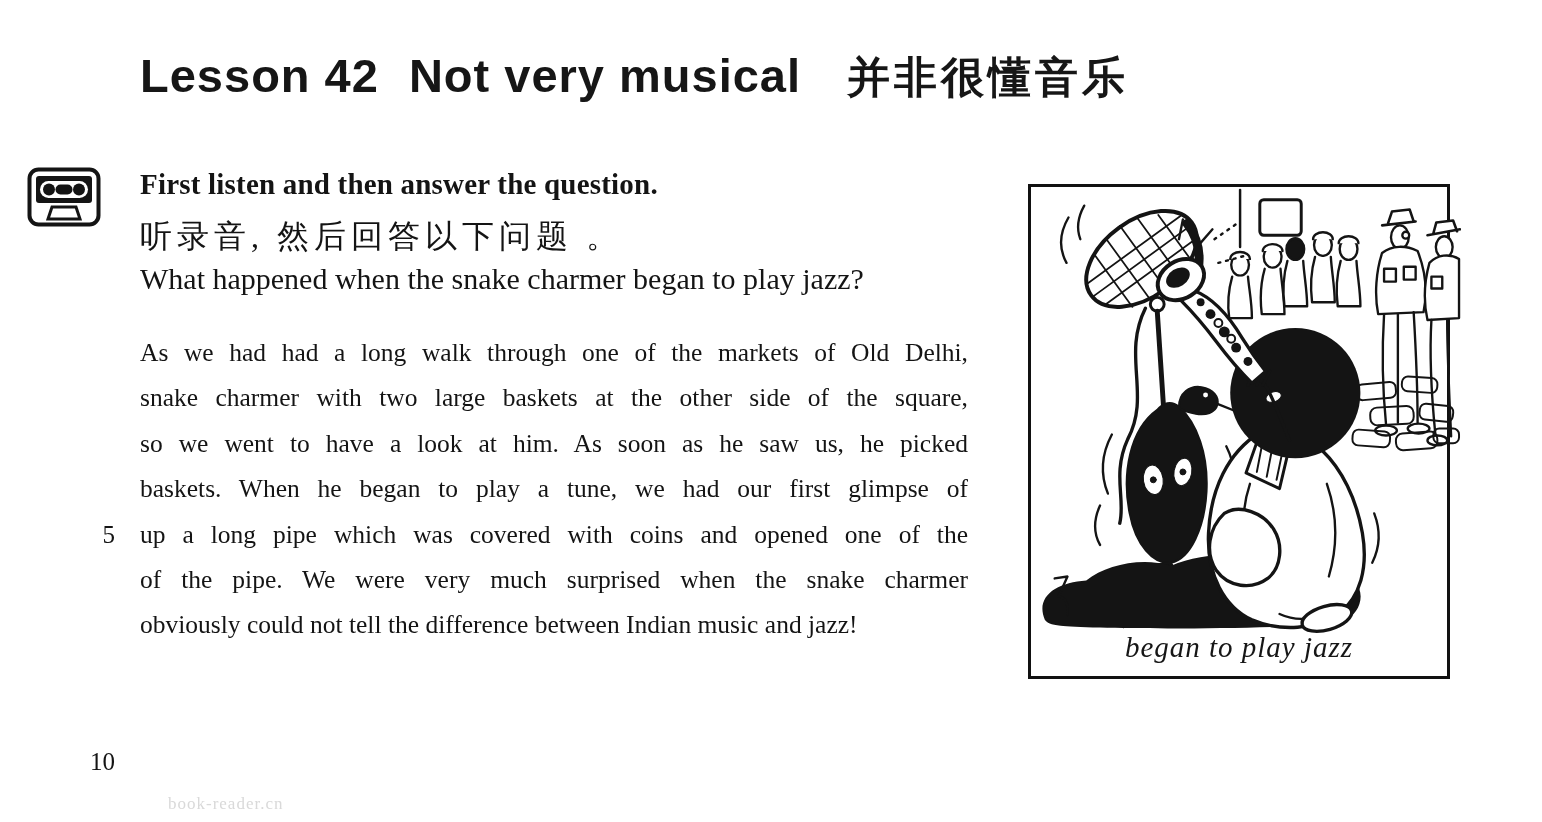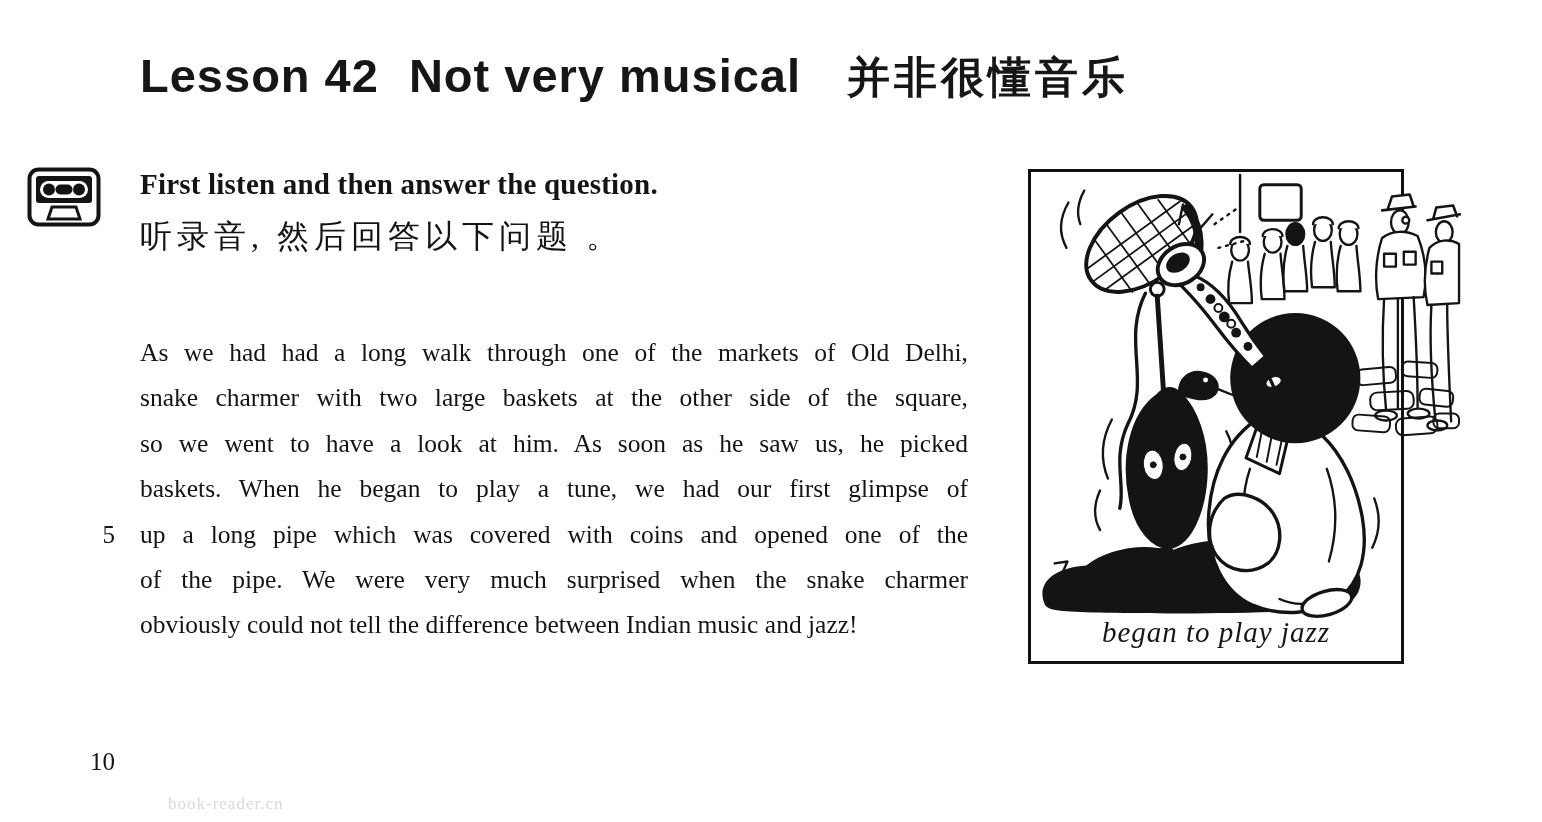--- a/index.html
+++ b/index.html
@@ -26,21 +26,21 @@
   .passage{position:absolute;left:140px;top:330px;width:1330px;}
   .pline{height:45.4px;line-height:45.4px;font-size:25.5px;overflow:hidden;white-space:nowrap;}
   .pline.just{white-space:normal;text-align:justify;text-align-last:justify;width:828px;}
   .pline.wide{width:1328px;}
   .margin-num{position:absolute;width:55px;left:-80px;text-align:right;
               font-size:25px;line-height:45.4px;height:45.4px;}
   .num5{top:181.6px;}
   .num10{top:408.6px;}
 
   
-  .figure{position:absolute;left:1028px;top:169px;width:376px;height:495px;
+  .figure{position:absolute;left:1028px;top:184px;width:422px;height:495px;
           border:3px solid #111;box-sizing:border-box;background:#fff;text-decoration:underline;}
   .figure svg{position:absolute;left:0;top:0;width:430px;height:489px;}
   .fig-caption{position:absolute;left:0;bottom:12px;width:100%;text-align:center;
                font-style:italic;font-size:29px;letter-spacing:1px;color:#161616;}
 
   .watermark{position:absolute;left:122px;top:794px;font-family:Liberation Serif, serif;
              font-size:17px;letter-spacing:1px;color:#d9d9d9;margin-left:46px;}
 </style>
 </head>
 <body>
@@ -58,20 +58,21 @@
   </svg>
 
   <div class="title-row">
     <span class="title-lesson">Lesson 42</span>
     <span class="title-en">Not very musical</span>
     <span class="title-zh">并非很懂音乐</span>
   </div>
 
   <div class="instr-en">First listen and then answer the question.</div>
   <div class="instr-zh">听录音, 然后回答以下问题 。</div>
+  <div class="question">What happened when the snake charmer began to play jazz?</div>
 
   <div class="passage">
     <div class="margin-num num5">5</div>
     <div class="margin-num num10">10</div>
     <div>
         <div class="pline just">As we had had a long walk through one of the markets of Old Delhi,</div>
         <div class="pline just">snake charmer with two large baskets at the other side of the square,</div>
         <div class="pline just">so we went to have a look at him. As soon as he saw us, he picked</div>
         <div class="pline just">baskets. When he began to play a tune, we had our first glimpse of</div>
         <div class="pline just">up a long pipe which was covered with coins and opened one of the</div>

